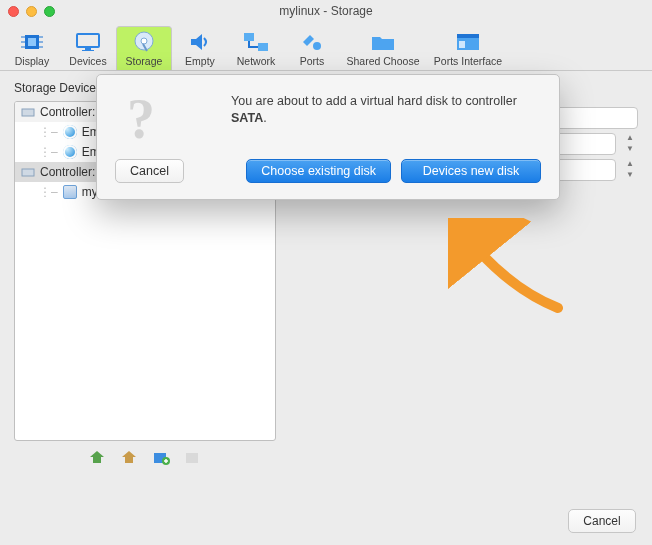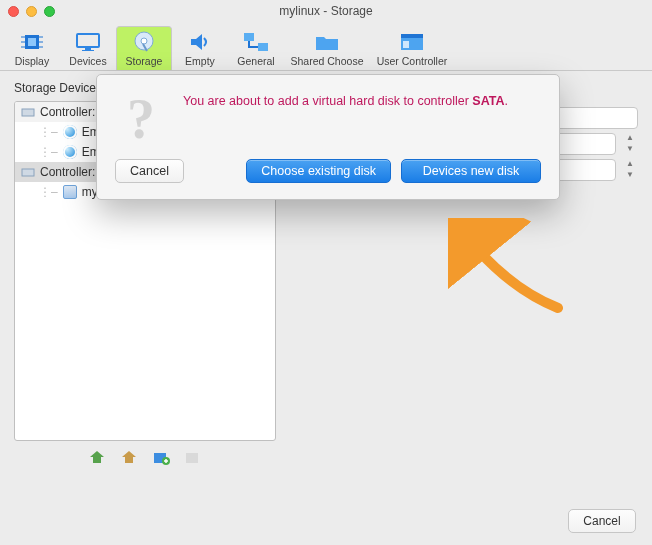--- a/index.html
+++ b/index.html
@@ -131,21 +131,21 @@
     padding: 18px 18px 16px 18px;
     z-index:50;
   }
   .modal-body { display:flex; gap:16px; }
   .q-icon {
     width:52px; height:52px; flex:none;
     display:flex; align-items:center; justify-content:center;
     font-size:56px; color:#d4d4d4; font-weight:700;
     font-family: Georgia, serif;
   }
-  .modal-text { font-size:12.5px; color:#be185d; line-height:1.35;}
+  .modal-text { font-size:12.5px; color:#404040; line-height:1.35;margin-left:48px;}
   .modal-text p { margin: 0 0 10px 0;}
   .modal-text b { font-weight:700; }
   .modal-actions {
     display:flex; justify-content:flex-start; gap:10px;
     margin-top:14px;
   }
   .m-btn {
     height:24px; border-radius:5px;
     padding:0 14px; font-size:12.5px; line-height:22px;
     border:1px solid;
@@ -238,42 +238,51 @@
   </div>
 
   <div class="tab">
     <div class="ticon">
       <svg width="26" height="20">
           <rect x="1" y="1" width="10" height="8" fill="#5aaef2"></rect>
           <rect x="15" y="11" width="10" height="8" fill="#5aaef2"></rect>
           <path d="M6 9 L6 15 L15 15" stroke="#1f74d4" stroke-width="2" fill="none"></path>
         </svg>
     </div>
-    <span>General</span>
-  </div>
-
+    <span>Network</span>
+  </div>
+
+  <div class="tab">
+    <div class="ticon">
+      <svg width="24" height="20">
+          <path d="M3 10 L10 3 L14 7 L7 14 Z" fill="#4da4f0"></path>
+          <circle cx="17" cy="14" r="4" fill="#4da4f0"></circle>
+        </svg>
+    </div>
+    <span>Ports</span>
+  </div>
 
   <div class="tab wide">
     <div class="ticon">
       <svg width="26" height="20">
           <path d="M2 5 L10 5 L12 7 L24 7 L24 18 L2 18 Z" fill="#4da4f0"></path>
         </svg>
     </div>
     <span>Shared Choose</span>
   </div>
 
   <div class="tab wider">
     <div class="ticon">
       <svg width="26" height="20">
           <rect x="2" y="2" width="22" height="16" fill="#4da4f0"></rect>
           <rect x="2" y="2" width="22" height="4" fill="#1f74d4"></rect>
           <rect x="4" y="9" width="6" height="7" fill="#cfe7fd"></rect>
         </svg>
     </div>
-    <span>User Controller</span>
+    <span>Ports Interface</span>
   </div>
 </div>
 
 <div class="content">
   <div class="section-label">Storage Devices</div>
   <div class="columns">
     <div>
       <div class="tree-panel">
         <div class="tree-row ctrl">
           <svg class="ctrl-icon">

